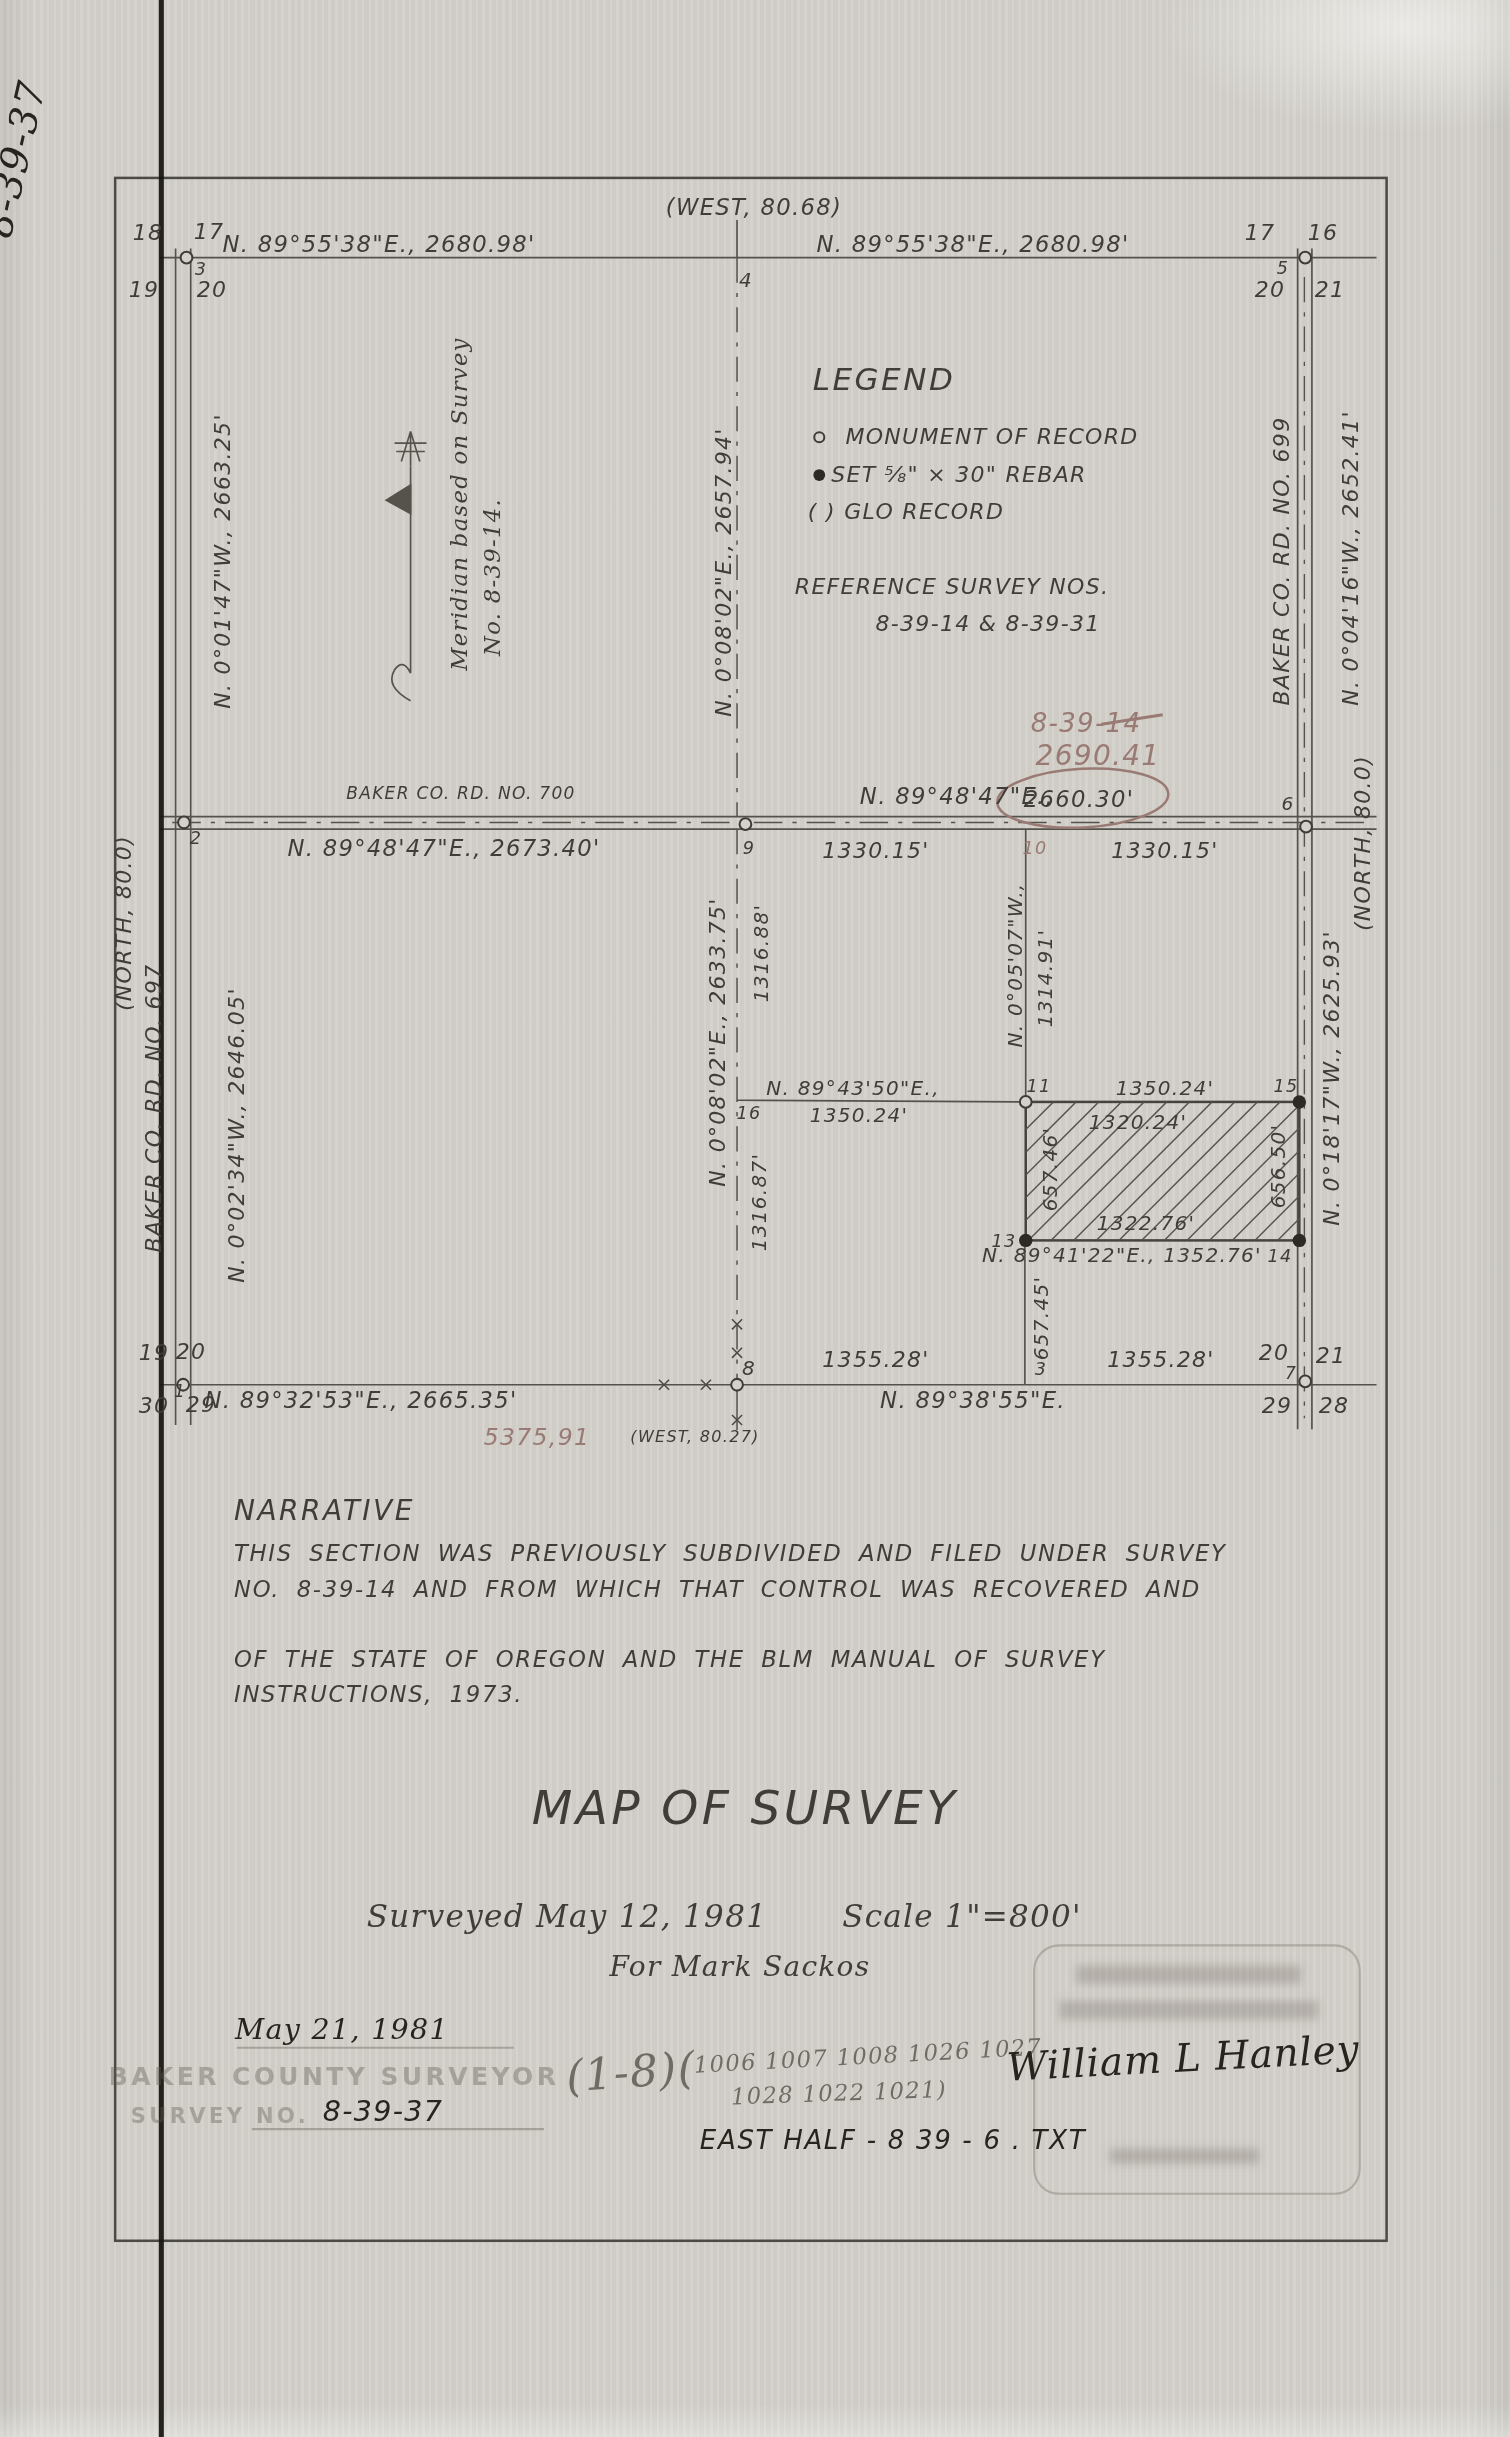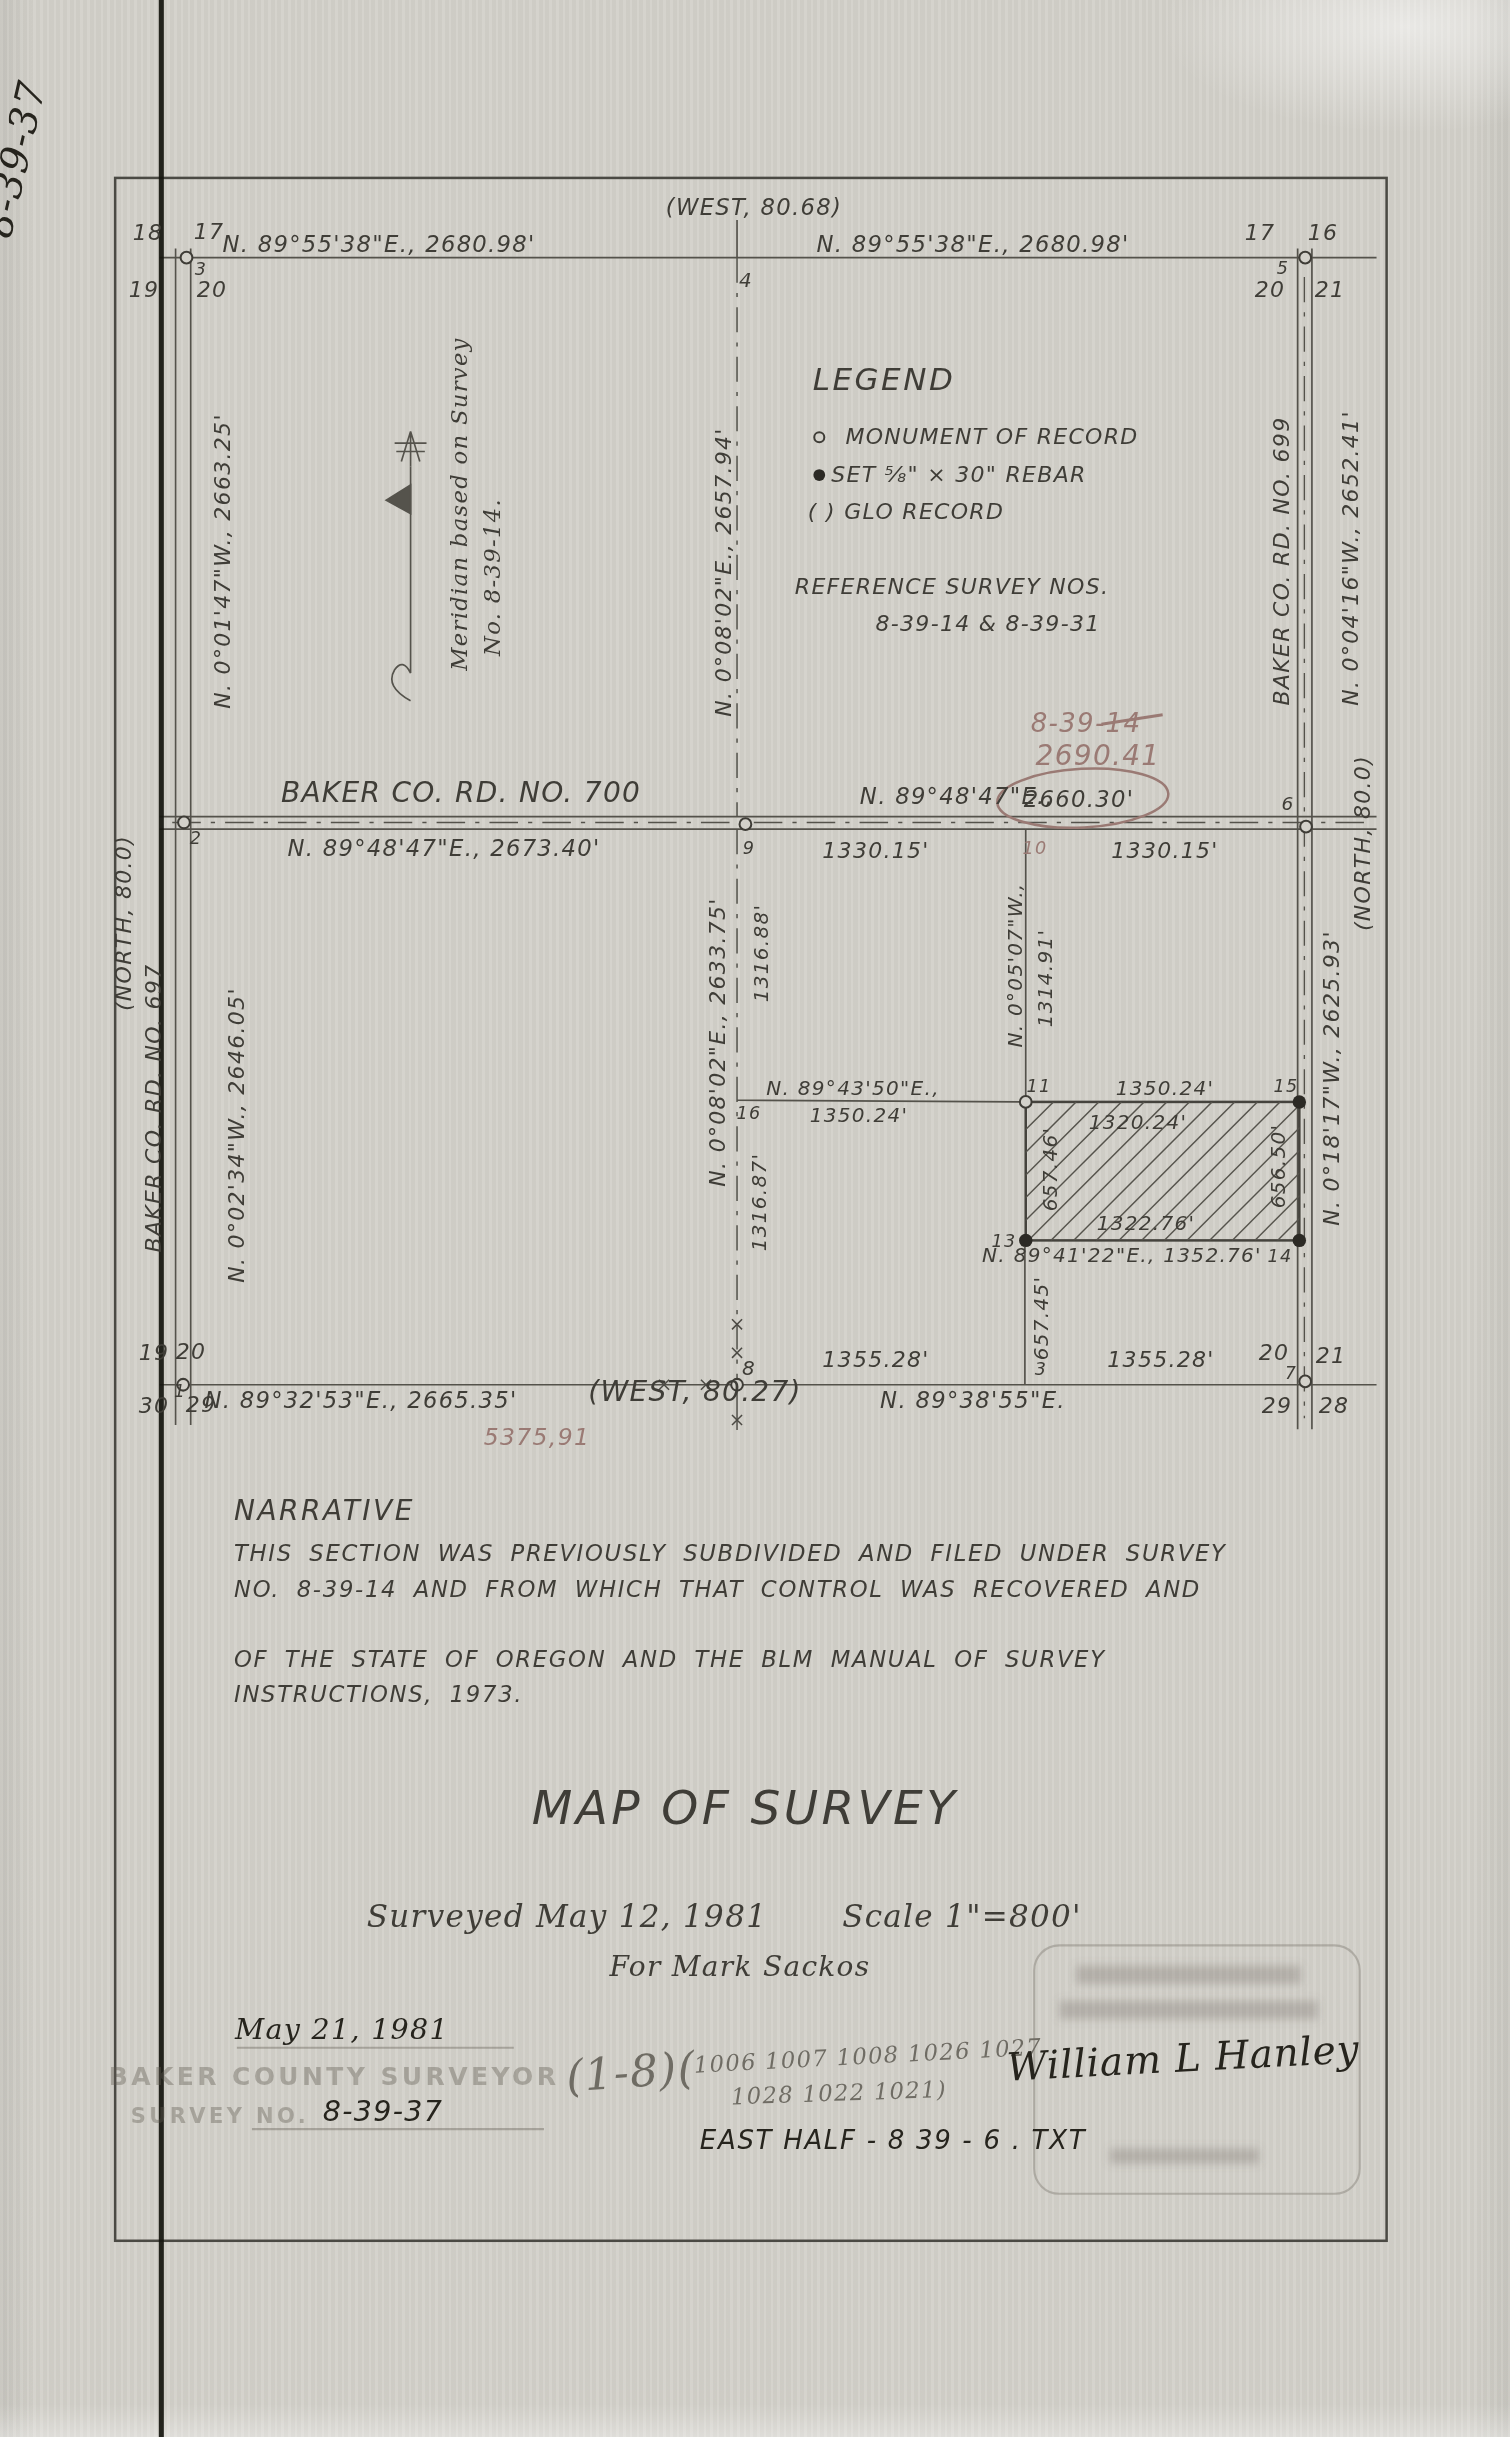--- a/index.html
+++ b/index.html
@@ -199,21 +199,21 @@
   <span class="lb" style="left:906px;top:512px;font-size:22px">( ) GLO RECORD</span>
   <span class="lb" style="left:952px;top:587px;font-size:22px">REFERENCE SURVEY NOS.</span>
   <span class="lb" style="left:988px;top:624px;font-size:22px">8-39-14 &amp; 8-39-31</span>
 
   <span class="lb red" style="left:1086px;top:723px;font-size:26px">8-39-14</span>
   <span class="lb red" style="left:1098px;top:756px;font-size:28px">2690.41</span>
   <span class="lb red" style="left:537px;top:1438px;font-size:23.5px">5375,91</span>
   <span class="lb red" style="left:1035px;top:849px;font-size:17.6px">10</span>
   <div id="strike"></div>
 
-  <span class="lb" style="left:461px;top:793px;font-size:28px">BAKER CO. RD. NO. 700</span>
+  <span class="lb" style="left:461px;top:793px;font-size:17px">BAKER CO. RD. NO. 700</span>
   <span class="lb" style="left:957px;top:796px;font-size:22.7px">N. 89°48'47"E.,</span>
   <span class="lb" style="left:1079px;top:799px;font-size:22.7px">2660.30'</span>
   <span class="lb" style="left:444px;top:848px;font-size:22.7px">N. 89°48'47"E., 2673.40'</span>
   <span class="lb" style="left:876px;top:851px;font-size:22px">1330.15'</span>
   <span class="lb" style="left:1165px;top:851px;font-size:22px">1330.15'</span>
   <span class="lb" style="left:196px;top:839px;font-size:17.6px">2</span>
   <span class="lb" style="left:749px;top:849px;font-size:17.6px">9</span>
   <span class="lb" style="left:1288px;top:804px;font-size:18.5px">6</span>
 
   <span class="lb" style="left:1015px;top:965px;font-size:20px;--r:-90deg">N. 0°05'07"W.,</span>
@@ -229,21 +229,21 @@
   <span class="lb" style="left:1004px;top:1242px;font-size:17.6px">13</span>
   <span class="lb" style="left:1280px;top:1257px;font-size:17.6px">14</span>
   <span class="lb" style="left:1041px;top:1318px;font-size:20px;--r:-90deg">657.45'</span>
   <span class="lb" style="left:1041px;top:1370px;font-size:17.6px">3</span>
 
   <span class="lb" style="left:876px;top:1360px;font-size:22px">1355.28'</span>
   <span class="lb" style="left:1161px;top:1360px;font-size:22px">1355.28'</span>
   <span class="lb" style="left:749px;top:1368px;font-size:20px">8</span>
   <span class="lb" style="left:361px;top:1400px;font-size:22.7px">N. 89°32'53"E., 2665.35'</span>
   <span class="lb" style="left:973px;top:1400px;font-size:22.7px">N. 89°38'55"E.</span>
-  <span class="lb" style="left:695px;top:1392px;font-size:28px">(WEST, 80.27)</span>
+  <span class="lb" style="left:695px;top:1437px;font-size:16px">(WEST, 80.27)</span>
   <span class="lb" style="left:154px;top:1353px;font-size:22px">19</span>
   <span class="lb" style="left:191px;top:1352px;font-size:22px">20</span>
   <span class="lb" style="left:180px;top:1391px;font-size:17px">1</span>
   <span class="lb" style="left:201px;top:1405px;font-size:22px">29</span>
   <span class="lb" style="left:154px;top:1406px;font-size:22px">30</span>
   <span class="lb" style="left:1274px;top:1353px;font-size:22px">20</span>
   <span class="lb" style="left:1291px;top:1373px;font-size:17px">7</span>
   <span class="lb" style="left:1331px;top:1356px;font-size:22px">21</span>
   <span class="lb" style="left:1277px;top:1406px;font-size:22px">29</span>
   <span class="lb" style="left:1334px;top:1406px;font-size:22px">28</span>

